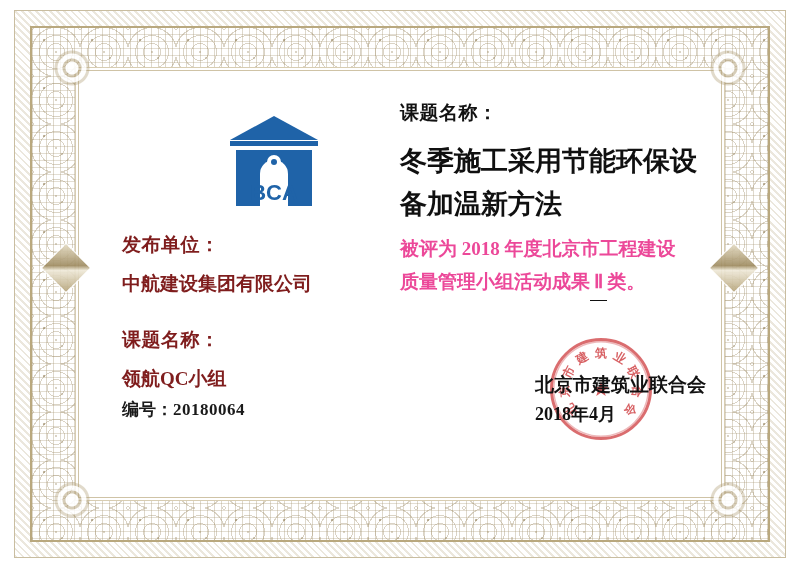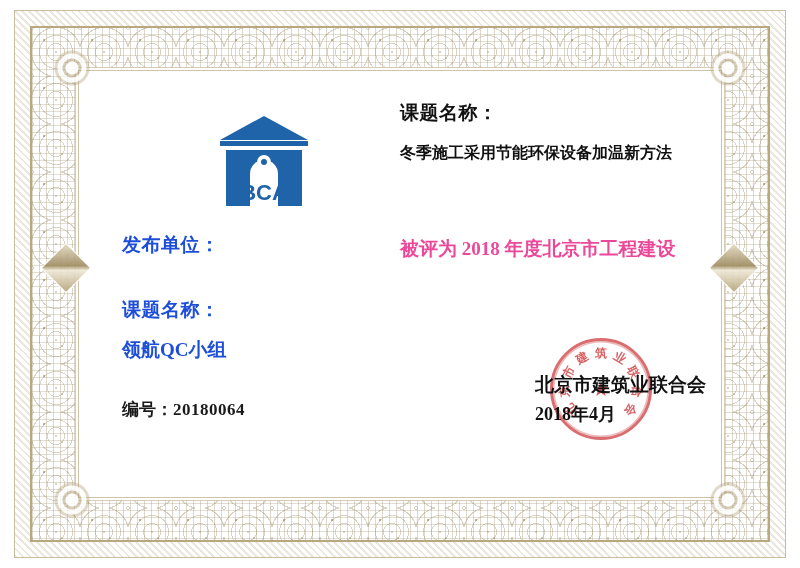--- a/index.html
+++ b/index.html
@@ -115,36 +115,36 @@
   .content {
     position: absolute;
     left: 90px;
     top: 82px;
     right: 90px;
     bottom: 82px;
   }
 
   .logo {
     position: absolute;
-    left: 122px;
+    left: 132px;
     top: 28px;
     width: 104px;
     height: 104px;
   }
   .logo svg { display: block; }
 
   .left-col {
     position: absolute;
     left: 32px;
     top: 148px;
     width: 250px;
   }
   .left-line {
     font-size: 19px;
-    color: #1d4ed8;
+    color: #7f1d1d;
     line-height: 1.55;
     white-space: nowrap;
   }
   .left-line.label { font-weight: 600; letter-spacing: .5px; }
   .left-line.value { font-weight: 600; }
   .gap-sm { height: 10px; }
   .gap-md { height: 26px; }
 
   .serial {
     position: absolute;
@@ -167,21 +167,21 @@
     right: 0;
   }
   .r-label {
     font-size: 19px;
     font-weight: 700;
     color: #121212;
     letter-spacing: .5px;
   }
   .r-title {
     margin-top: 14px;
-    font-size: 16px;
+    font-size: 27px;
     font-weight: 700;
     color: #101010;
     line-height: 1.6;
     max-width: 300px;
   }
   .award-block {
     position: absolute;
     left: 310px;
     top: 150px;
     right: 0;
@@ -279,37 +279,41 @@
         <text x="52" y="90" text-anchor="middle" font-family="Liberation Sans, sans-serif" font-size="22" font-weight="700" fill="#1f63a8">BCA</text>
 
         <circle cx="52" cy="52" r="7" fill="#ffffff"></circle>
         <circle cx="52" cy="52" r="3" fill="#1f63a8"></circle>
       </svg>
     </div>
 
     <div class="left-col">
       <div class="left-line label">发布单位：</div>
       <div class="gap-sm"></div>
+      <div class="left-line value">中航建设集团有限公司</div>
       <div class="gap-md"></div>
       <div class="left-line label">课题名称：</div>
       <div class="gap-sm"></div>
       <div class="left-line value">领航QC小组</div>
     </div>
 
     <div class="serial">
       <span>编号：</span><span class="num">20180064</span>
     </div>
 
     <div class="right-col">
       <div class="r-label">课题名称：</div>
       <div class="r-title">冬季施工采用节能环保设备加温新方法</div>
     </div>
 
     <div class="award-block">
       <div>被评为 2018 年度北京市工程建设</div>
+      <div>
+        <span>质量管理小组活动成果</span><span class="grade">Ⅱ</span><span>类。</span>
+      </div>
     </div>
 
     <div class="seal">
       <div class="ring-text" id="sealRing">
           <span style="transform: rotate(-215deg) translate(36px) rotate(90deg) translate(-50%, -50%);">北</span>
           <span style="transform: rotate(-183.75deg) translate(36px) rotate(90deg) translate(-50%, -50%);">京</span>
           <span style="transform: rotate(-152.5deg) translate(36px) rotate(90deg) translate(-50%, -50%);">市</span>
           <span style="transform: rotate(-121.25deg) translate(36px) rotate(90deg) translate(-50%, -50%);">建</span>
           <span style="transform: rotate(-90deg) translate(36px) rotate(90deg) translate(-50%, -50%);">筑</span>
           <span style="transform: rotate(-58.75deg) translate(36px) rotate(90deg) translate(-50%, -50%);">业</span>

